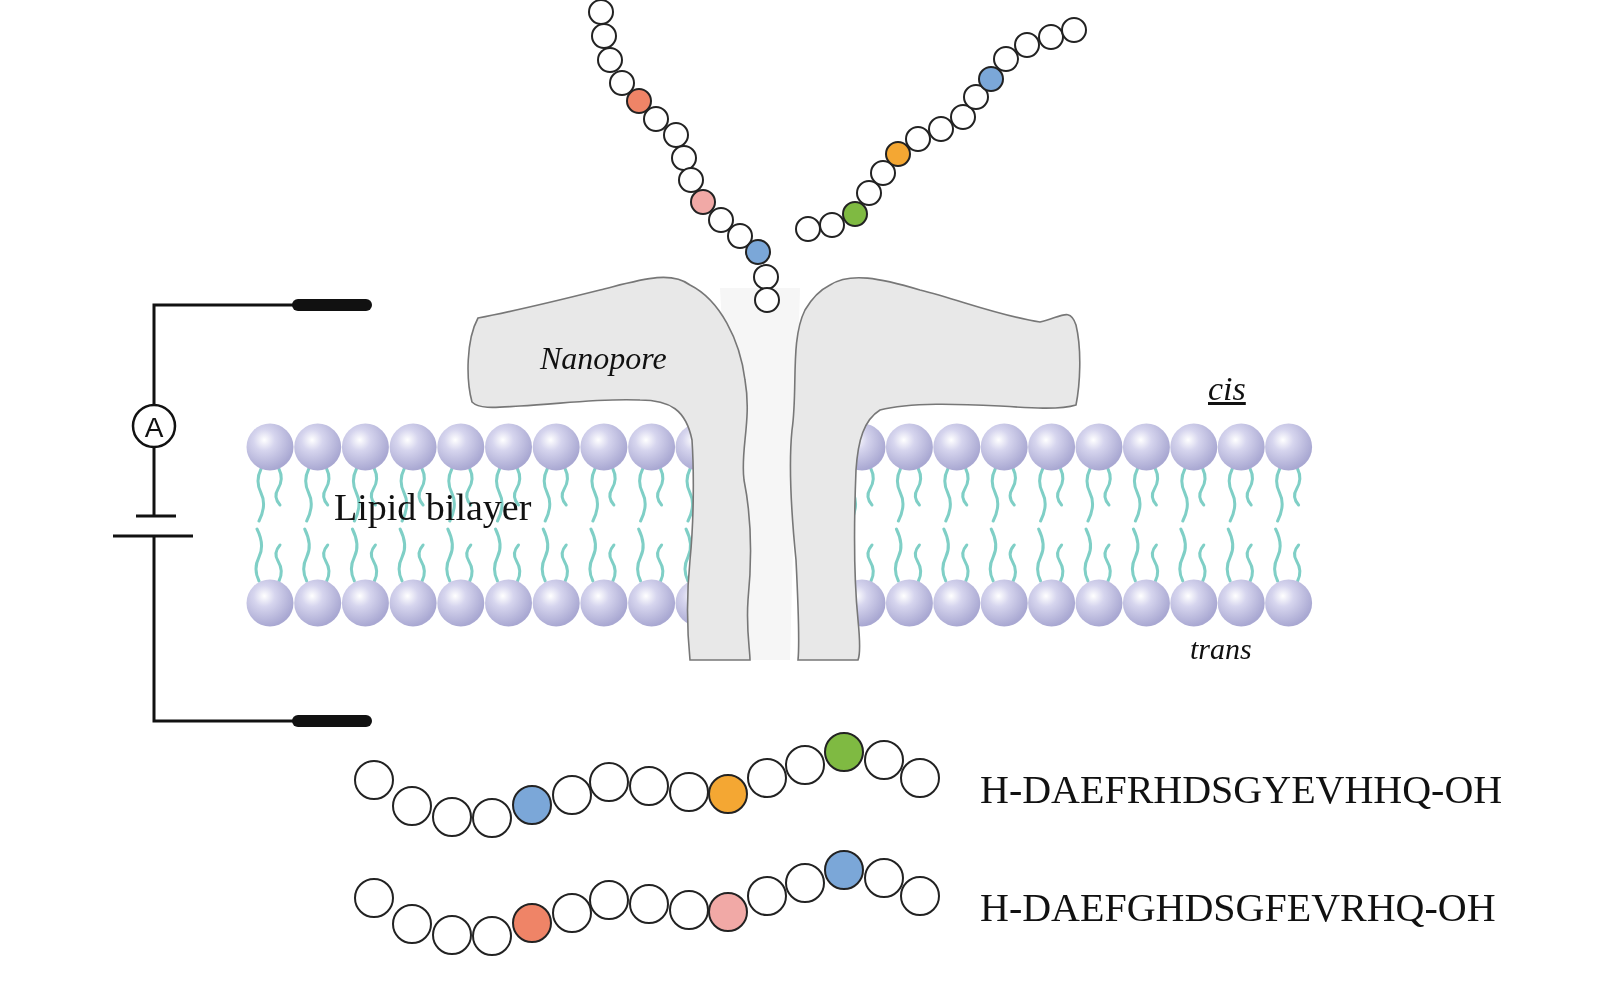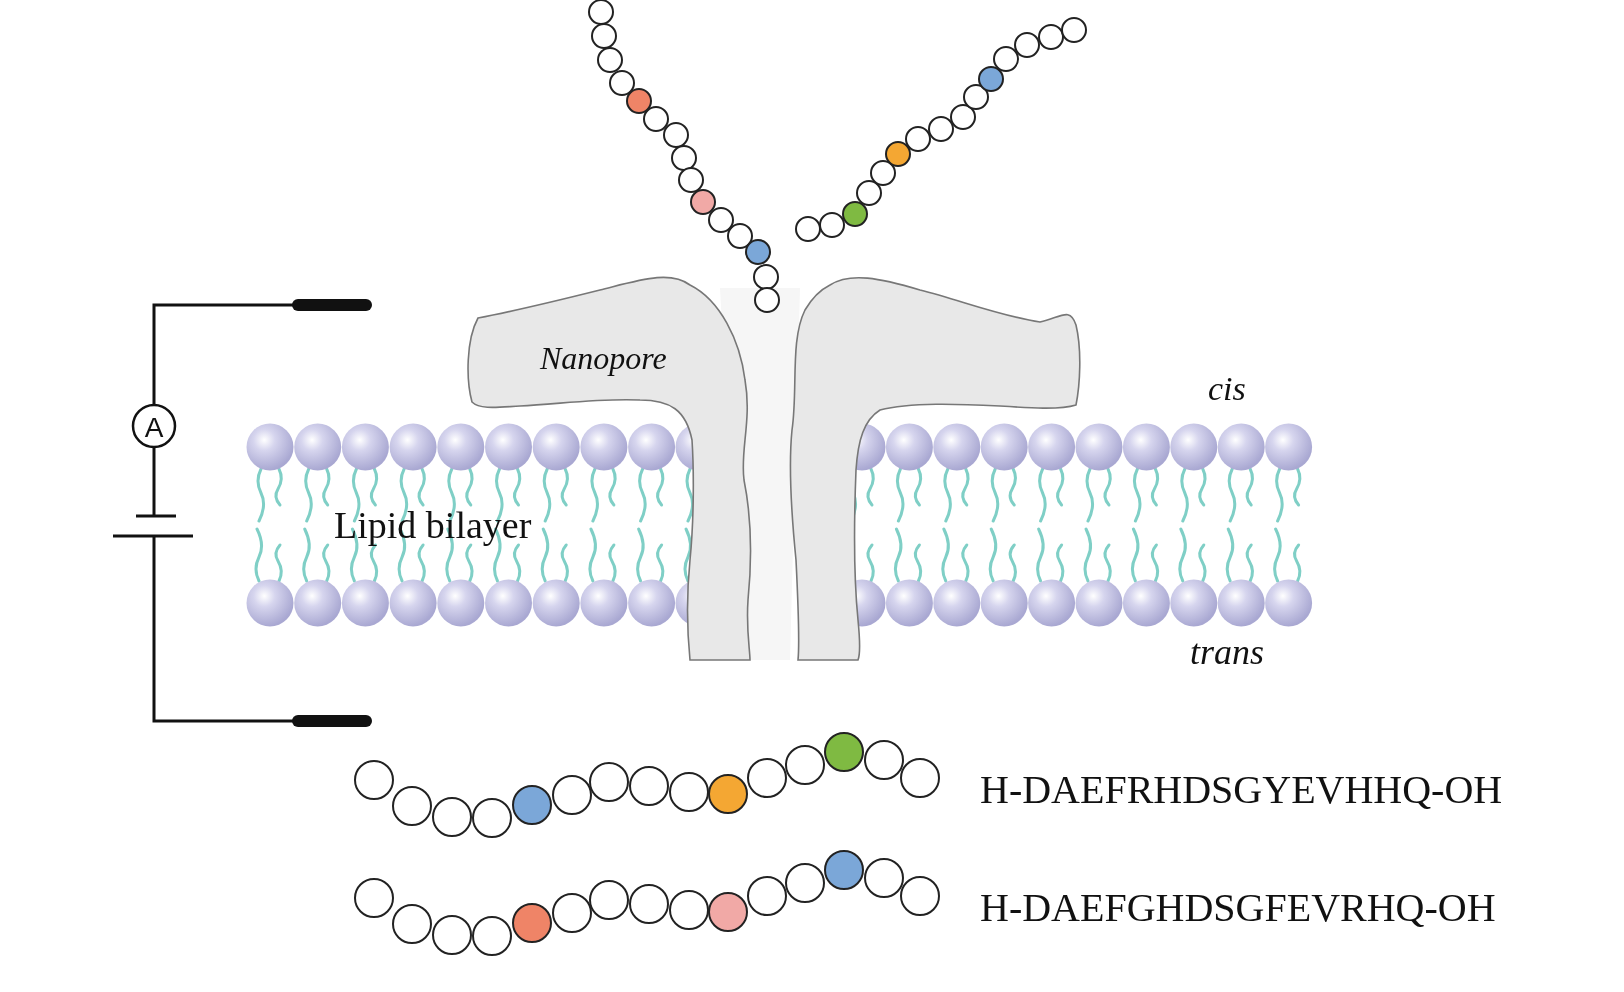--- a/index.html
+++ b/index.html
@@ -1,23 +1,23 @@
 <!DOCTYPE html>
 <html><head>
 <meta charset="utf-8">
 <style>
   html, body { margin: 0; padding: 0; background: #ffffff; }
   body { width: 1624px; height: 992px; overflow: hidden; position: relative;
          font-family: "Liberation Serif", "DejaVu Serif", serif; }
   #stage { position: absolute; left: 0; top: 0; width: 1624px; height: 992px; }
   .lbl { position: absolute; color: #111; white-space: nowrap; line-height: 1; }
   .lbl-nanopore { left: 540px; top: 342px; font-size: 32px; font-style: italic; }
-  .lbl-bilayer  { left: 334px; top: 506px; font-size: 38px; }
-  .lbl-cis      { left: 1208px; top: 372px; font-size: 34px; font-style: italic; }
-  .lbl-trans    { left: 1190px; top: 634px; font-size: 36px; font-style: italic; }
+  .lbl-bilayer  { left: 334px; top: 488px; font-size: 38px; }
+  .lbl-cis      { left: 1208px; top: 372px; font-size: 34px; font-style: italic; text-decoration: underline; }
+  .lbl-trans    { left: 1190px; top: 634px; font-size: 30px; font-style: italic; }
   .lbl-species  { left: 72px; font-size: 40px; }
   .lbl-human    { top: 771px; }
   .lbl-rodent   { top: 889px; }
   .lbl-species .beta { font-style: italic; }
   .lbl-species sub { font-size: 24px; vertical-align: -6px; }
   .lbl-seq      { left: 980px; font-size: 40px; }
   .lbl-seq-h    { top: 770px; }
   .lbl-seq-r    { top: 888px; }
 </style>
 </head>

